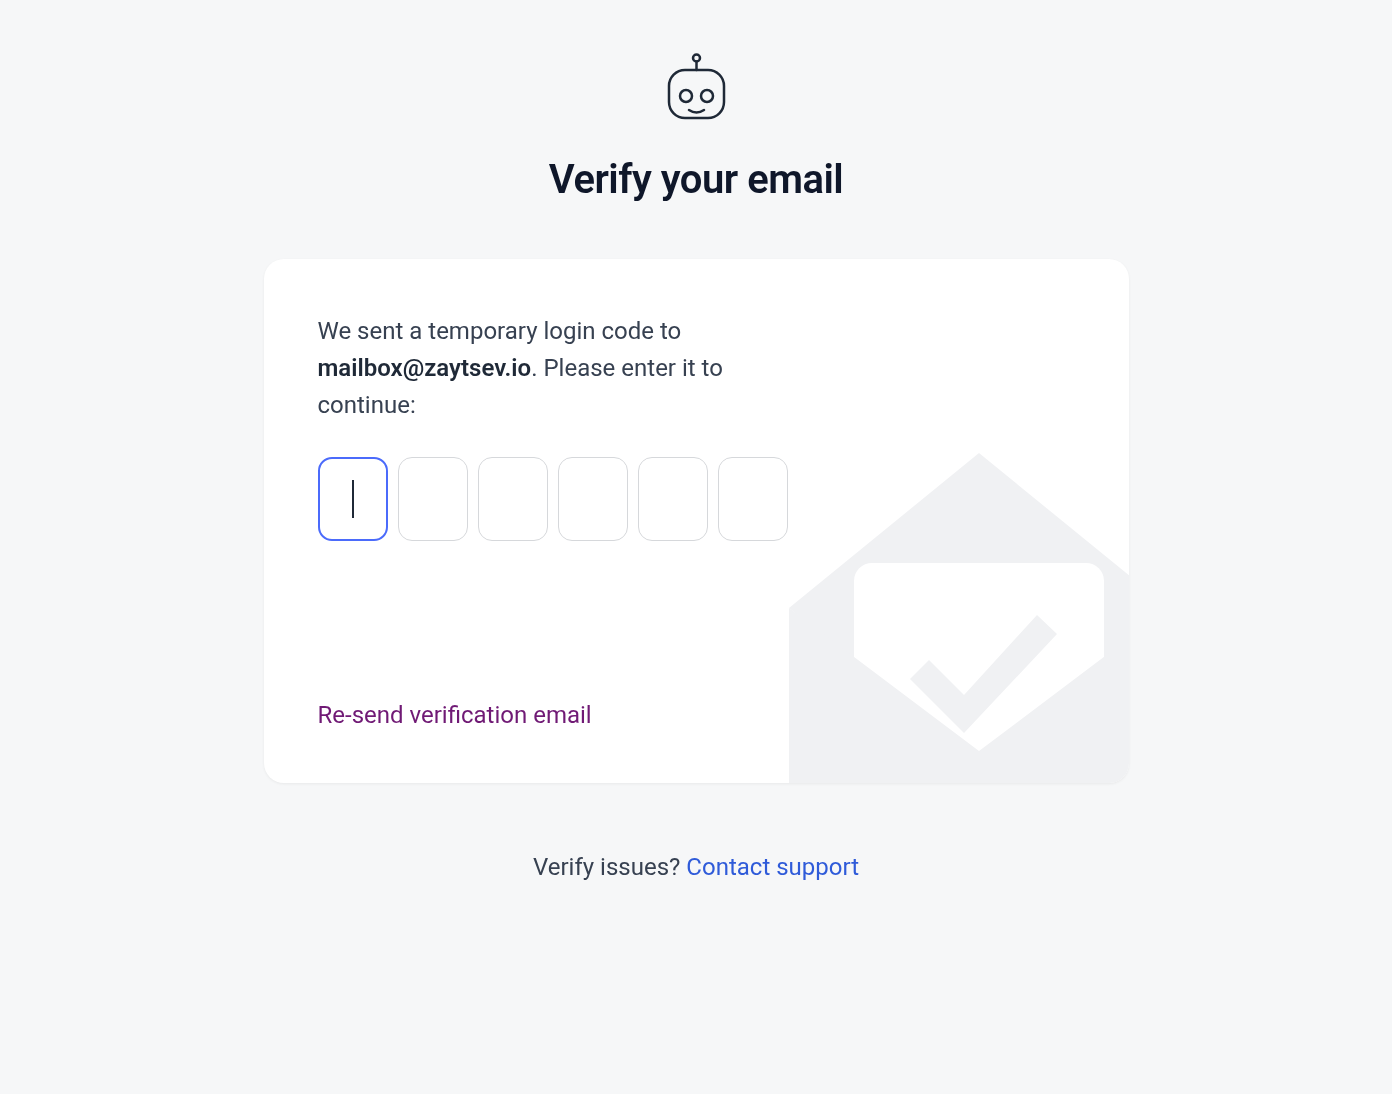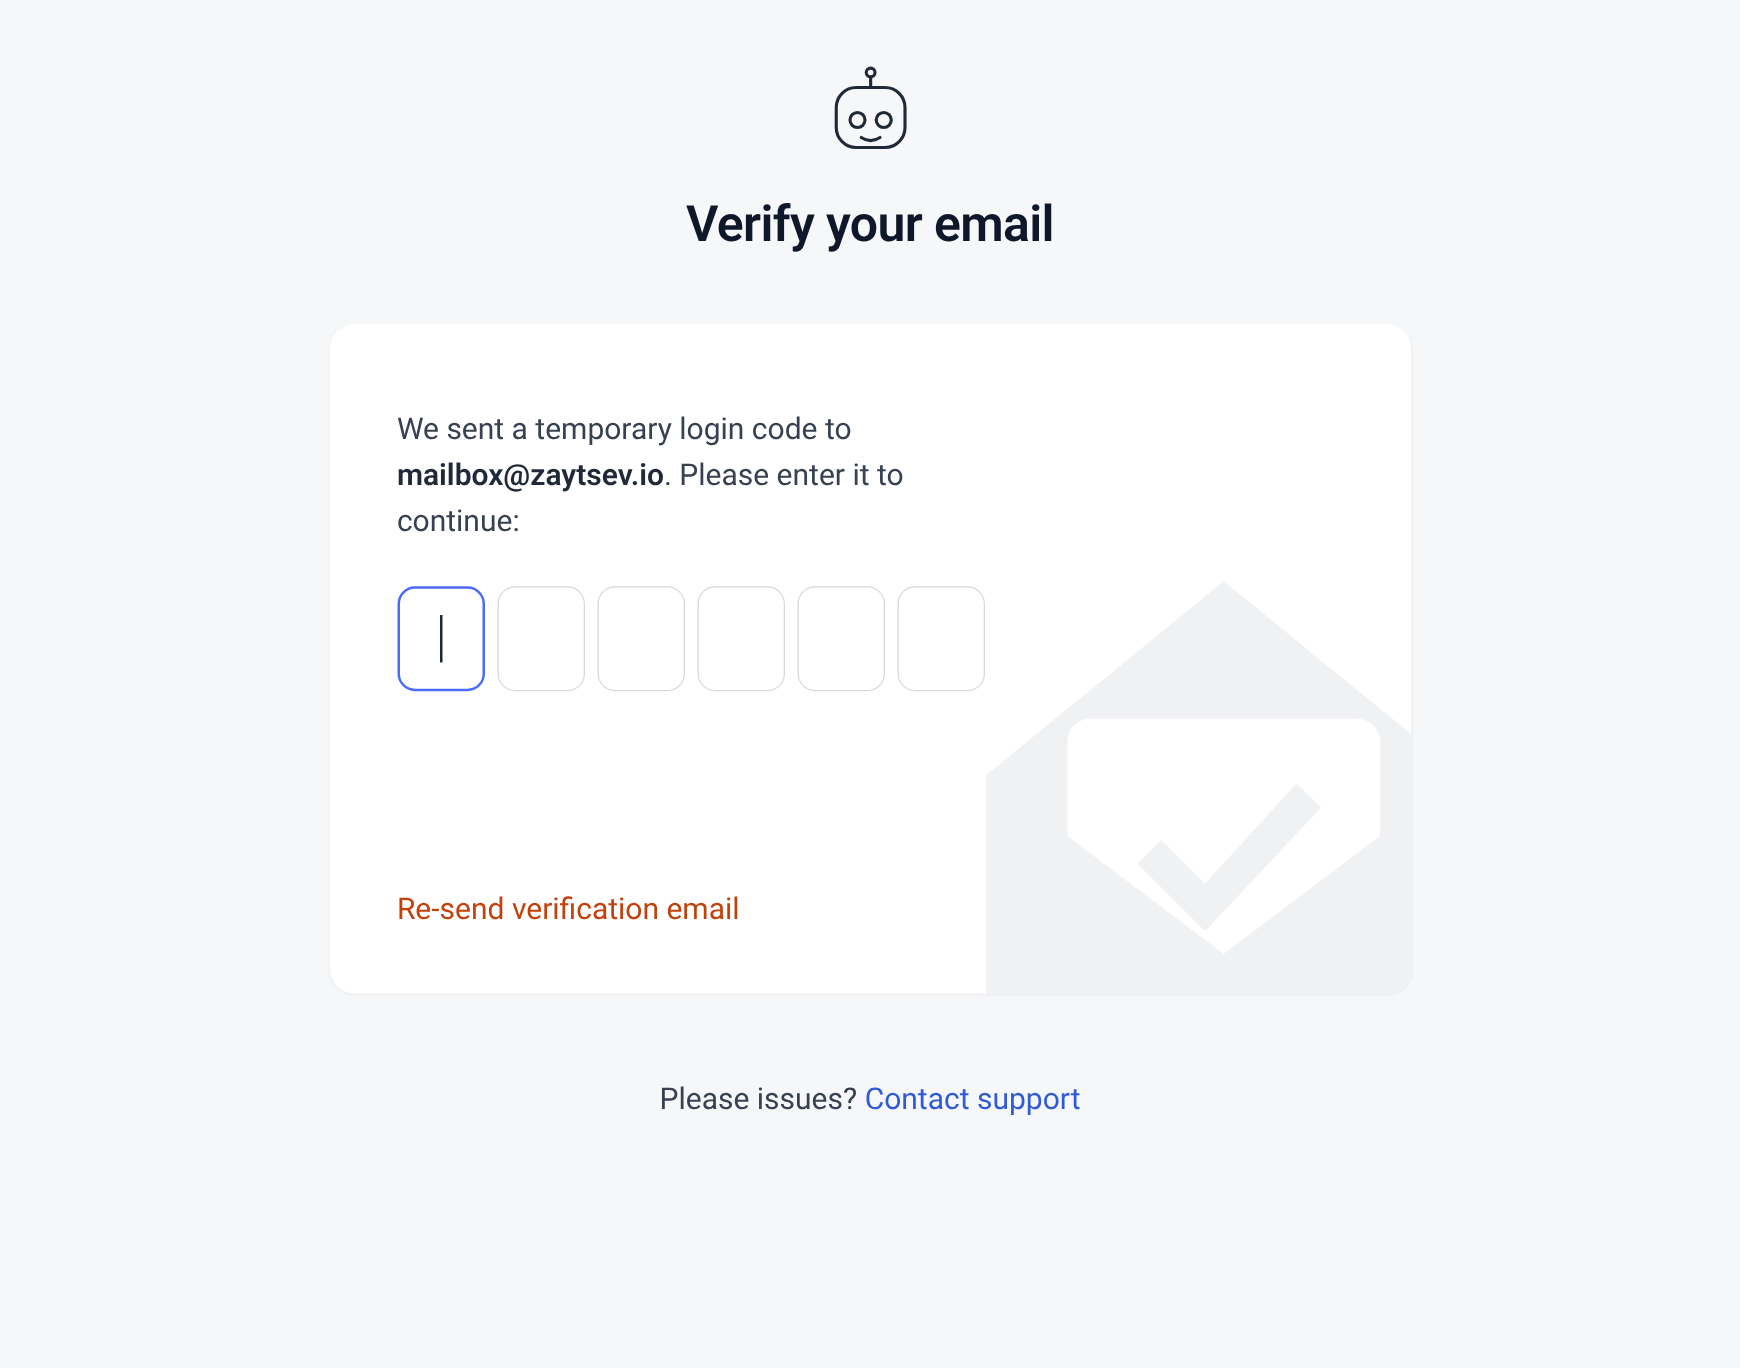--- a/index.html
+++ b/index.html
@@ -56,21 +56,20 @@
     }
     
     .message {
       position: relative;
       z-index: 1;
       font-size: 24px;
       line-height: 1.55;
       color: #374151;
       max-width: 420px;
       margin-bottom: 32px;
-      margin-top: 12px;
     }
     
     .message-email {
       font-weight: 600;
       color: #1f2937;
     }
     
     .code-inputs {
       position: relative;
       z-index: 1;
@@ -106,21 +105,21 @@
     }
     
     .code-input-wrapper {
       position: relative;
     }
     
     .resend-link {
       position: relative;
       z-index: 1;
       font-size: 24px;
-      color: #c2410c;
+      color: #701a75;
       background: none;
       border: none;
       cursor: pointer;
       padding: 0;
       font-family: inherit;
     }
     
     .footer {
       margin-top: 70px;
       font-size: 24px;
@@ -188,14 +187,14 @@
     <input type="text" maxlength="1" class="code-input" value="" style="">
     <input type="text" maxlength="1" class="code-input" value="" style="">
     <input type="text" maxlength="1" class="code-input" value="" style="">
   </div>
   
   <button class="resend-link">Re-send verification email</button>
   
 </div>
 
 <div class="footer">
-  <span>Please issues? </span><a class="support-link">Contact support</a>
+  <span>Verify issues? </span><a class="support-link">Contact support</a>
 </div>
 
 </body></html>

